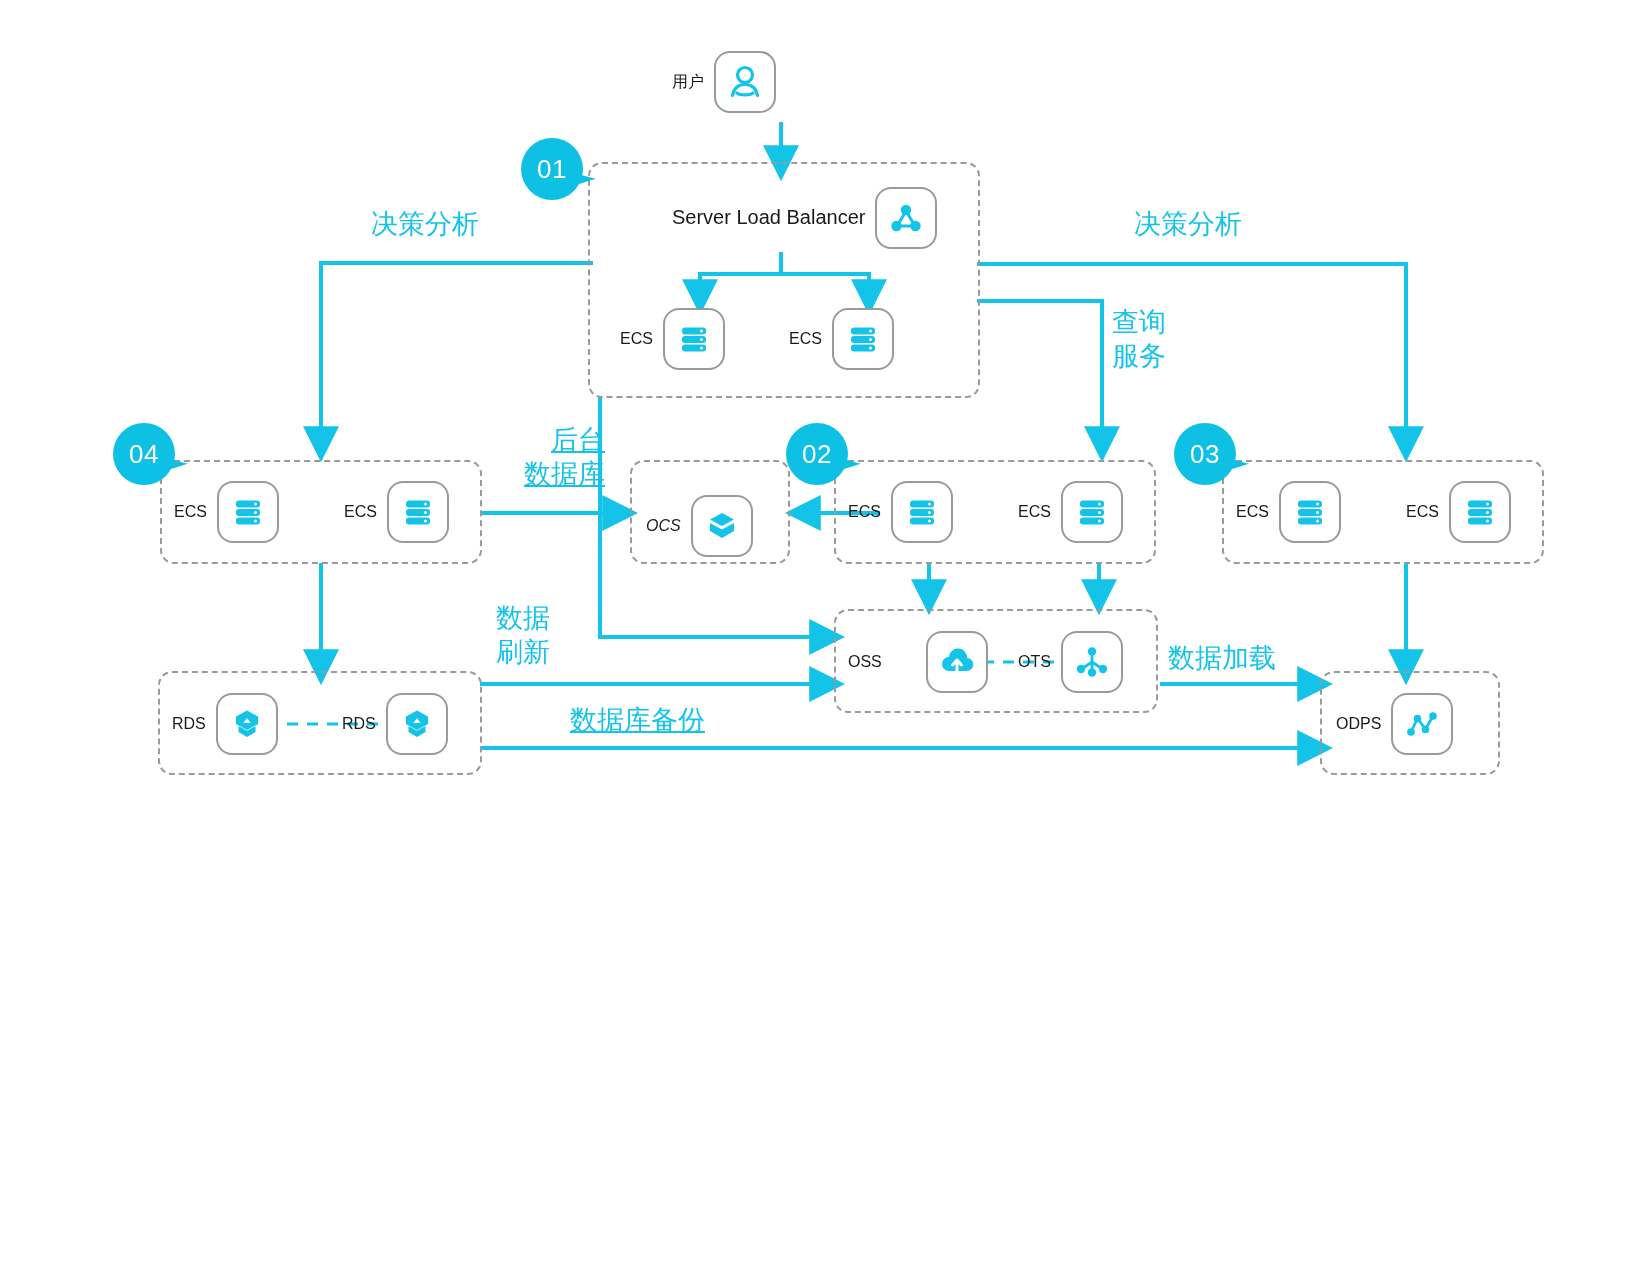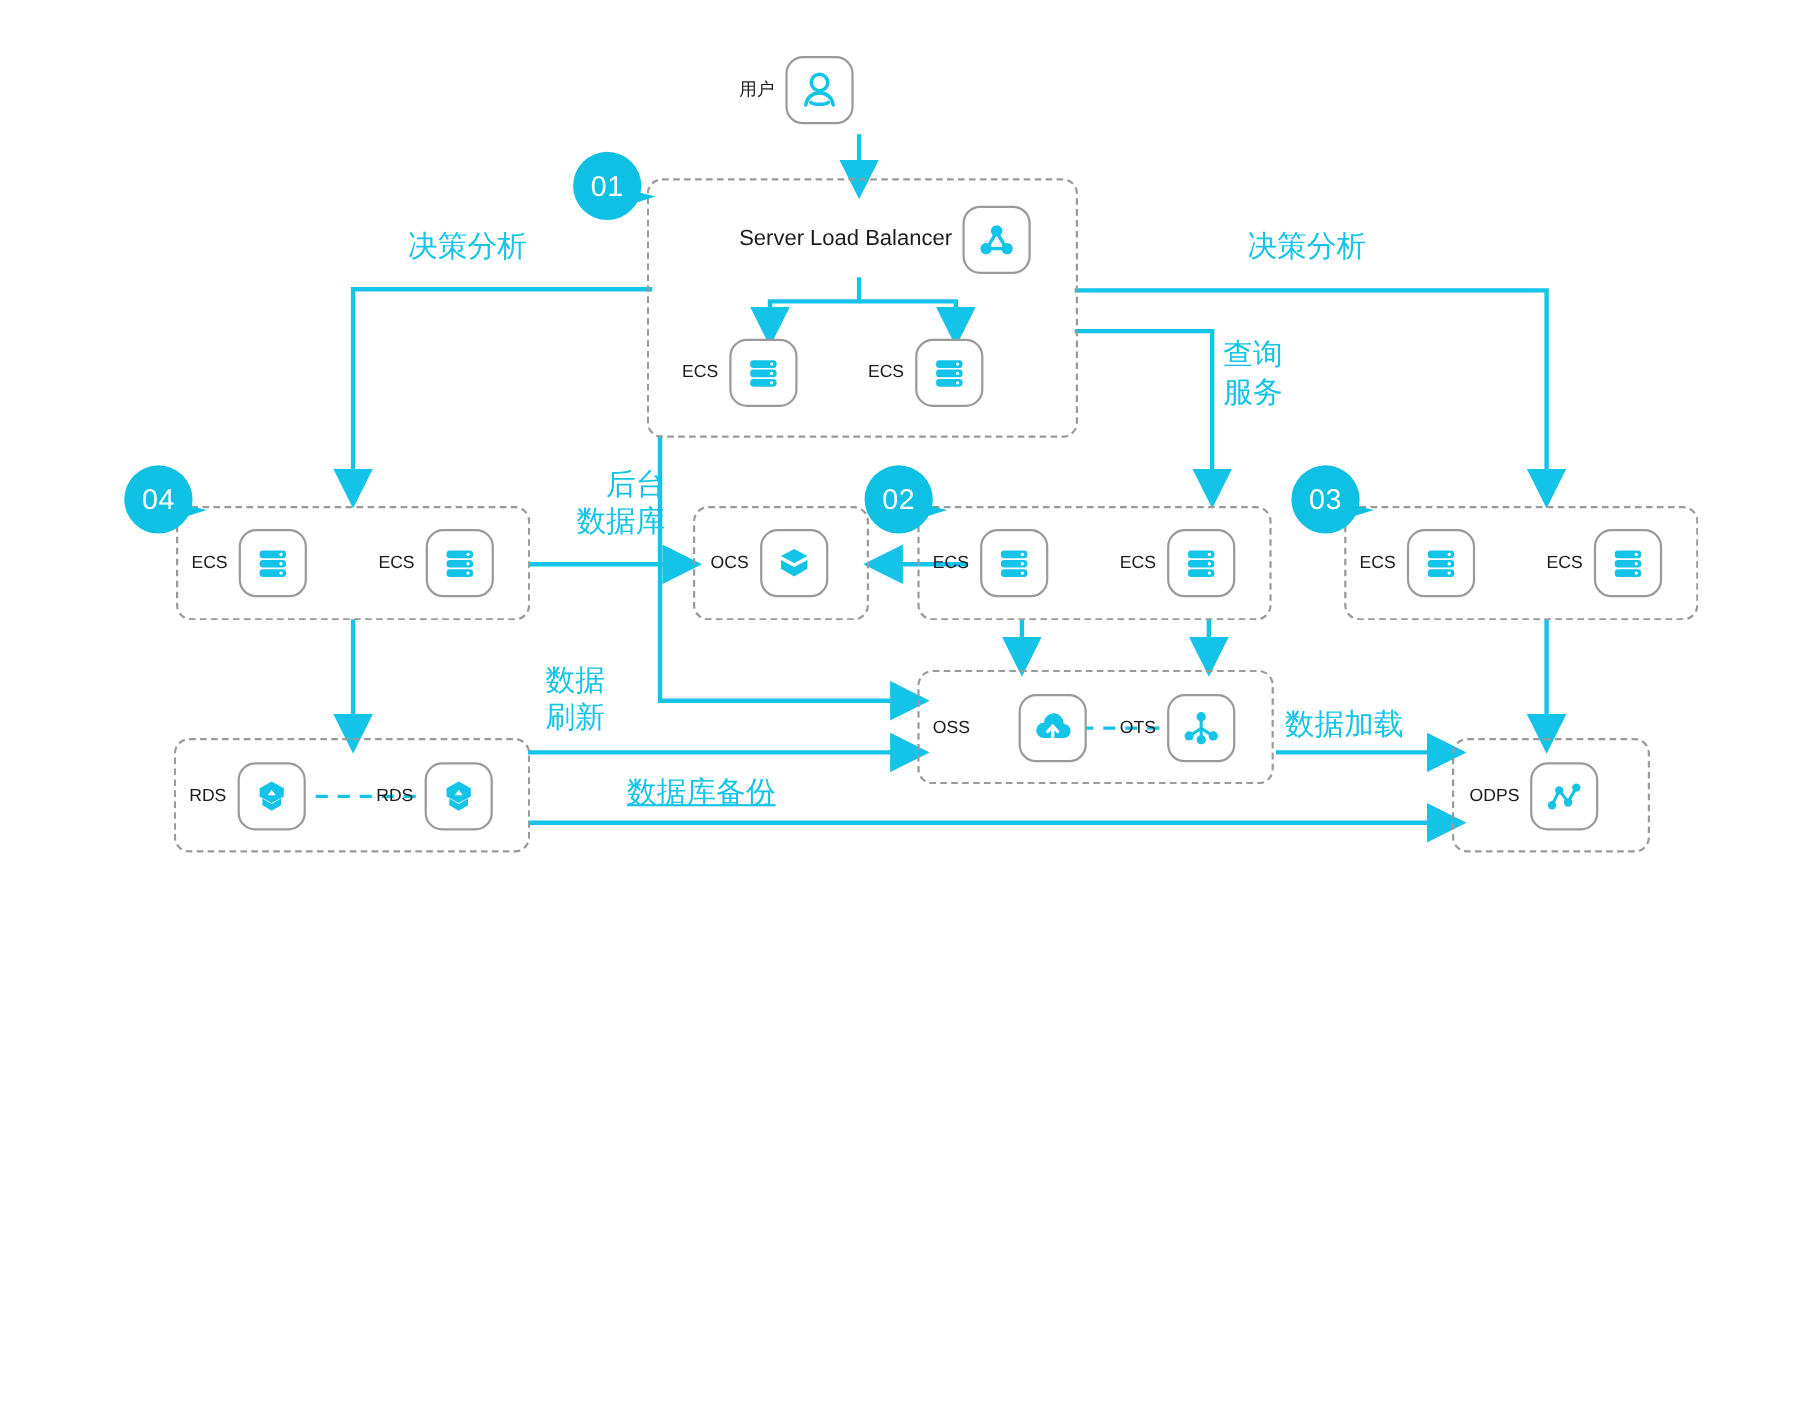--- a/index.html
+++ b/index.html
@@ -22,21 +22,21 @@
   .badge .bcircle{position:absolute;left:0;top:0;width:62px;height:62px;border-radius:50%;
       background:#0ec0e3;display:flex;align-items:center;justify-content:center;}
   .badge .bnum{color:#fff;font-size:26px;line-height:1;letter-spacing:.5px;}
   .badge .btail{position:absolute;left:40px;top:32px;width:0;height:0;
       border-left:36px solid #0ec0e3;border-bottom:22px solid transparent;
       transform:rotate(14deg);transform-origin:0 0;}
 
   
   .flabel{position:absolute;color:#14c3e8;font-size:27px;line-height:1.25;white-space:pre;}
   .flabel.ctr{text-align:center;}
-  .flabel.rgt{text-align:right;}
+  .flabel.rgt{text-align:right;text-decoration:underline;}
 </style>
 </head>
 <body>
 
 <div id="stage">
 
   <svg id="wires" viewBox="0 0 1640 1280">
     <defs>
       <marker id="ah" markerWidth="9" markerHeight="9" refX="5.2" refY="4.5" orient="auto">
         <path d="M0,0 L9,4.5 L0,9 z" fill="#14c3e8"></path>
@@ -179,21 +179,21 @@
       </g>
           <g fill="#ffffff">
         <circle cx="26.5" cy="11" r="1.5"></circle>
             <circle cx="26.5" cy="19.5" r="1.5"></circle>
             <circle cx="26.5" cy="28" r="1.5"></circle>
       </g>
         </svg>
     </span>
   </div>
 
-  <div class="node" style="left:646px;top:481px;">
+  <div class="node" style="left:646px;top:495px;font-style:italic;">
     <span class="nlabel">OCS</span>
     <span class="tile">
       <svg width="38" height="38" viewBox="0 0 38 38">
           <g fill="#14c3e8">
         <path d="M19 6 L31 12.5 L19 19 L7 12.5 Z"></path>
         <path d="M7 16 L19 22.5 L31 16 L31 24 L19 31 L7 24 Z"></path>
       </g>
         </svg>
     </span>
   </div>

